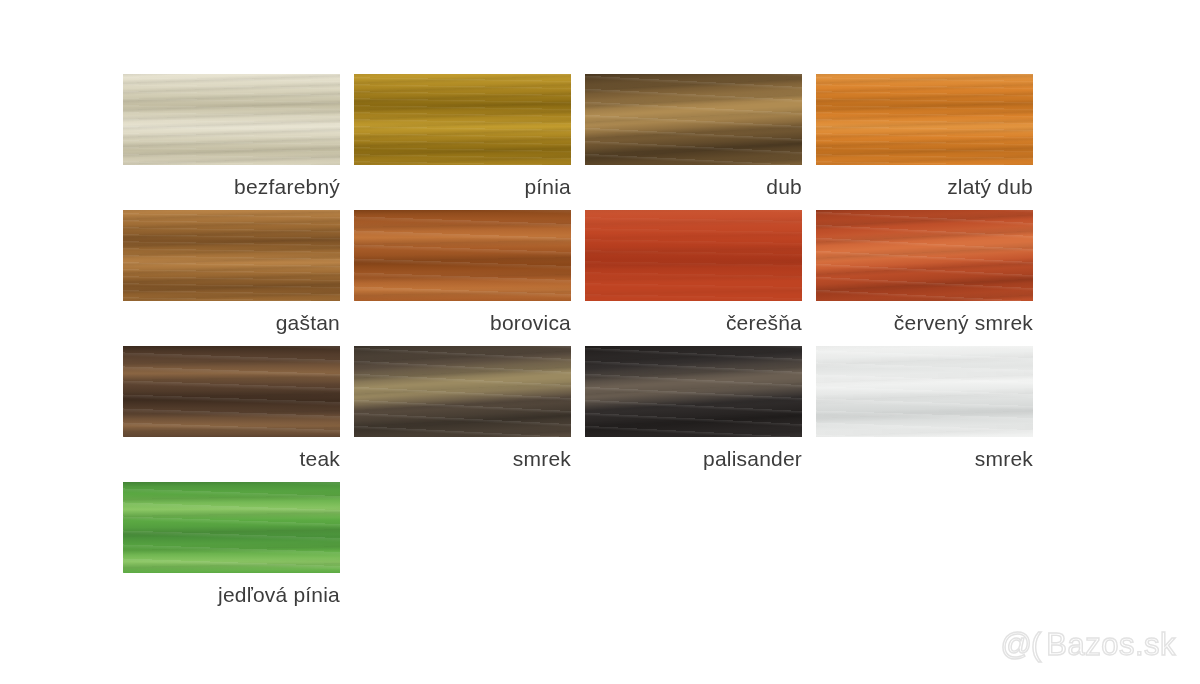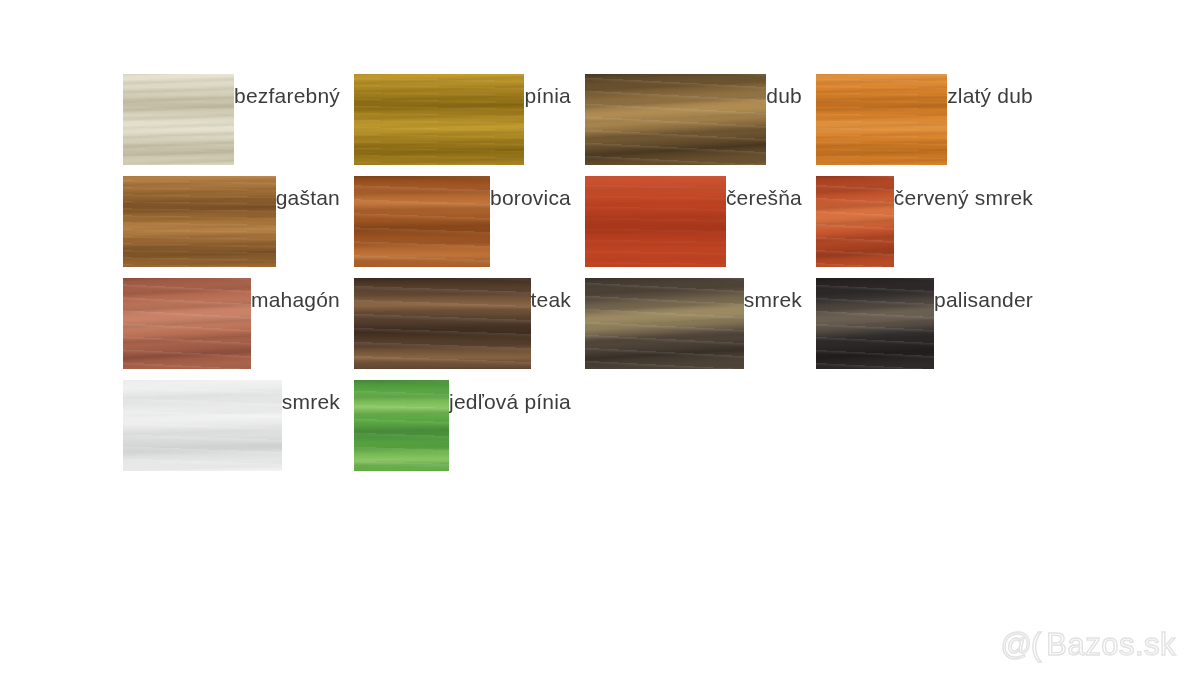--- a/index.html
+++ b/index.html
@@ -32,22 +32,22 @@
     flex-wrap: wrap;
     gap: 0px;
   }
 
   .cell {
     width: 231px;
     box-sizing: border-box;
     padding: 0 7px;
     margin-bottom: 11px;
     display: flex;
-    flex-direction: row;
-    align-items: flex-start;
+    flex-direction: column;
+    align-items: flex-end;
   }
 
   .swatch {
     width: 100%;
     height: 91px;
     position: relative;
     overflow: hidden;
     box-shadow: 0 0 0 1px rgba(255,255,255,0.0);
   }
 
@@ -146,27 +146,20 @@
         <div class="label">čerešňa</div>
       </div>
       <div class="cell">
         <div class="swatch" style="background: linear-gradient(176deg, rgb(160, 61, 30) 0%, rgb(192, 80, 42) 22%, rgb(216, 113, 63) 40%, rgb(216, 113, 63) 48%, rgb(192, 80, 42) 62%, rgb(160, 61, 30) 80%, rgb(192, 80, 42) 100%);">
           <div class="grain g2" style="background-image: repeating-linear-gradient(177deg, rgba(0, 0, 0, 0.18) 0px, rgba(0, 0, 0, 0) 4px, rgba(0, 0, 0, 0) 11px, rgba(0, 0, 0, 0.14) 16px);"></div>
           <div class="grain g3" style="background-image: repeating-linear-gradient(183deg, rgba(255, 255, 255, 0.28) 0px, rgba(255, 255, 255, 0) 3px, rgba(255, 255, 255, 0) 13px);"></div>
         </div>
         <div class="label">červený smrek</div>
       </div>
       <div class="cell">
-        <div class="swatch" style="background: linear-gradient(176deg, rgb(150, 84, 65) 0%, rgb(180, 106, 80) 22%, rgb(201, 130, 103) 40%, rgb(201, 130, 103) 48%, rgb(180, 106, 80) 62%, rgb(150, 84, 65) 80%, rgb(180, 106, 80) 100%);">
-          <div class="grain g2" style="background-image: repeating-linear-gradient(177deg, rgba(0, 0, 0, 0.18) 0px, rgba(0, 0, 0, 0) 4px, rgba(0, 0, 0, 0) 11px, rgba(0, 0, 0, 0.14) 16px);"></div>
-          <div class="grain g3" style="background-image: repeating-linear-gradient(183deg, rgba(255, 255, 255, 0.28) 0px, rgba(255, 255, 255, 0) 3px, rgba(255, 255, 255, 0) 13px);"></div>
-        </div>
-        <div class="label">mahagón</div>
-      </div>
-      <div class="cell">
         <div class="swatch" style="background: linear-gradient(rgb(63, 45, 32) 0%, rgb(93, 68, 49) 14%, rgb(138, 101, 66) 30%, rgb(93, 68, 49) 42%, rgb(63, 45, 32) 60%, rgb(93, 68, 49) 74%, rgb(138, 101, 66) 88%, rgb(93, 68, 49) 100%);">
           <div class="grain g2" style="background-image: repeating-linear-gradient(179deg, rgba(0, 0, 0, 0.16) 0px, rgba(0, 0, 0, 0) 5px, rgba(0, 0, 0, 0) 12px, rgba(0, 0, 0, 0.12) 17px);"></div>
           <div class="grain g3" style="background-image: repeating-linear-gradient(182deg, rgba(255, 255, 255, 0.26) 0px, rgba(255, 255, 255, 0) 4px, rgba(255, 255, 255, 0) 14px);"></div>
         </div>
         <div class="label">teak</div>
       </div>
       <div class="cell">
         <div class="swatch" style="background: linear-gradient(176deg, rgb(60, 52, 43) 0%, rgb(89, 76, 63) 22%, rgb(155, 138, 97) 40%, rgb(155, 138, 97) 48%, rgb(89, 76, 63) 62%, rgb(60, 52, 43) 80%, rgb(89, 76, 63) 100%);">
           <div class="grain g2" style="background-image: repeating-linear-gradient(177deg, rgba(0, 0, 0, 0.18) 0px, rgba(0, 0, 0, 0) 4px, rgba(0, 0, 0, 0) 11px, rgba(0, 0, 0, 0.14) 16px);"></div>
           <div class="grain g3" style="background-image: repeating-linear-gradient(183deg, rgba(255, 255, 255, 0.28) 0px, rgba(255, 255, 255, 0) 3px, rgba(255, 255, 255, 0) 13px);"></div>

